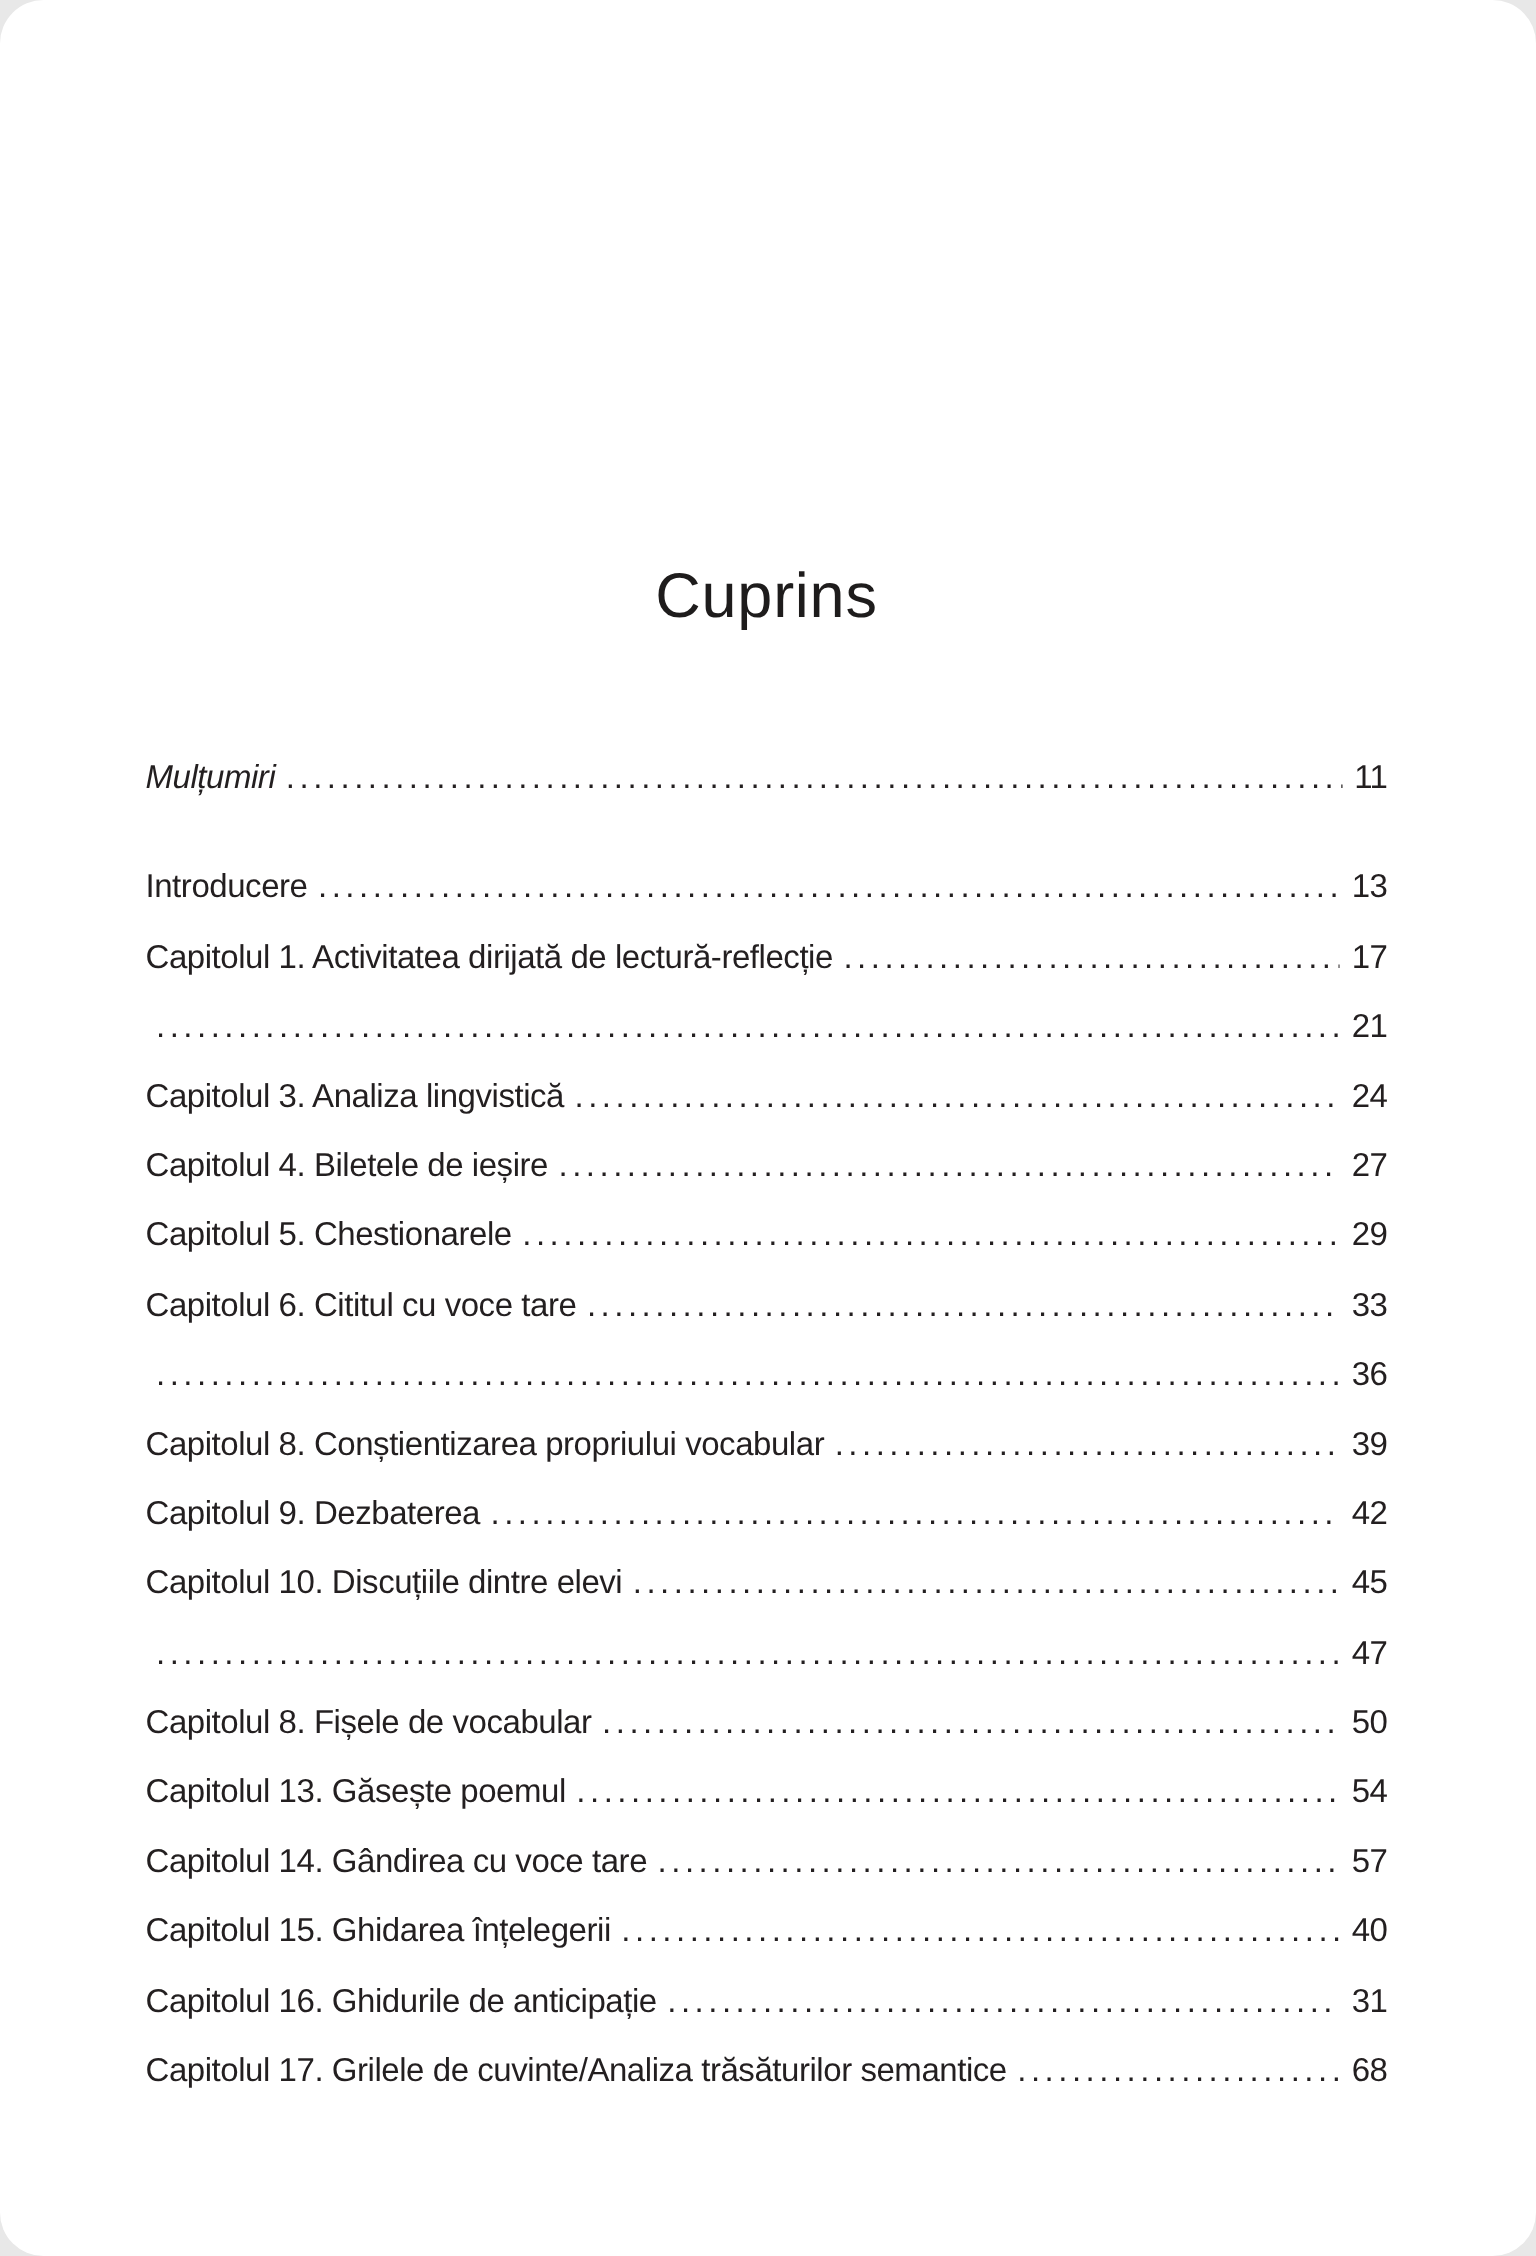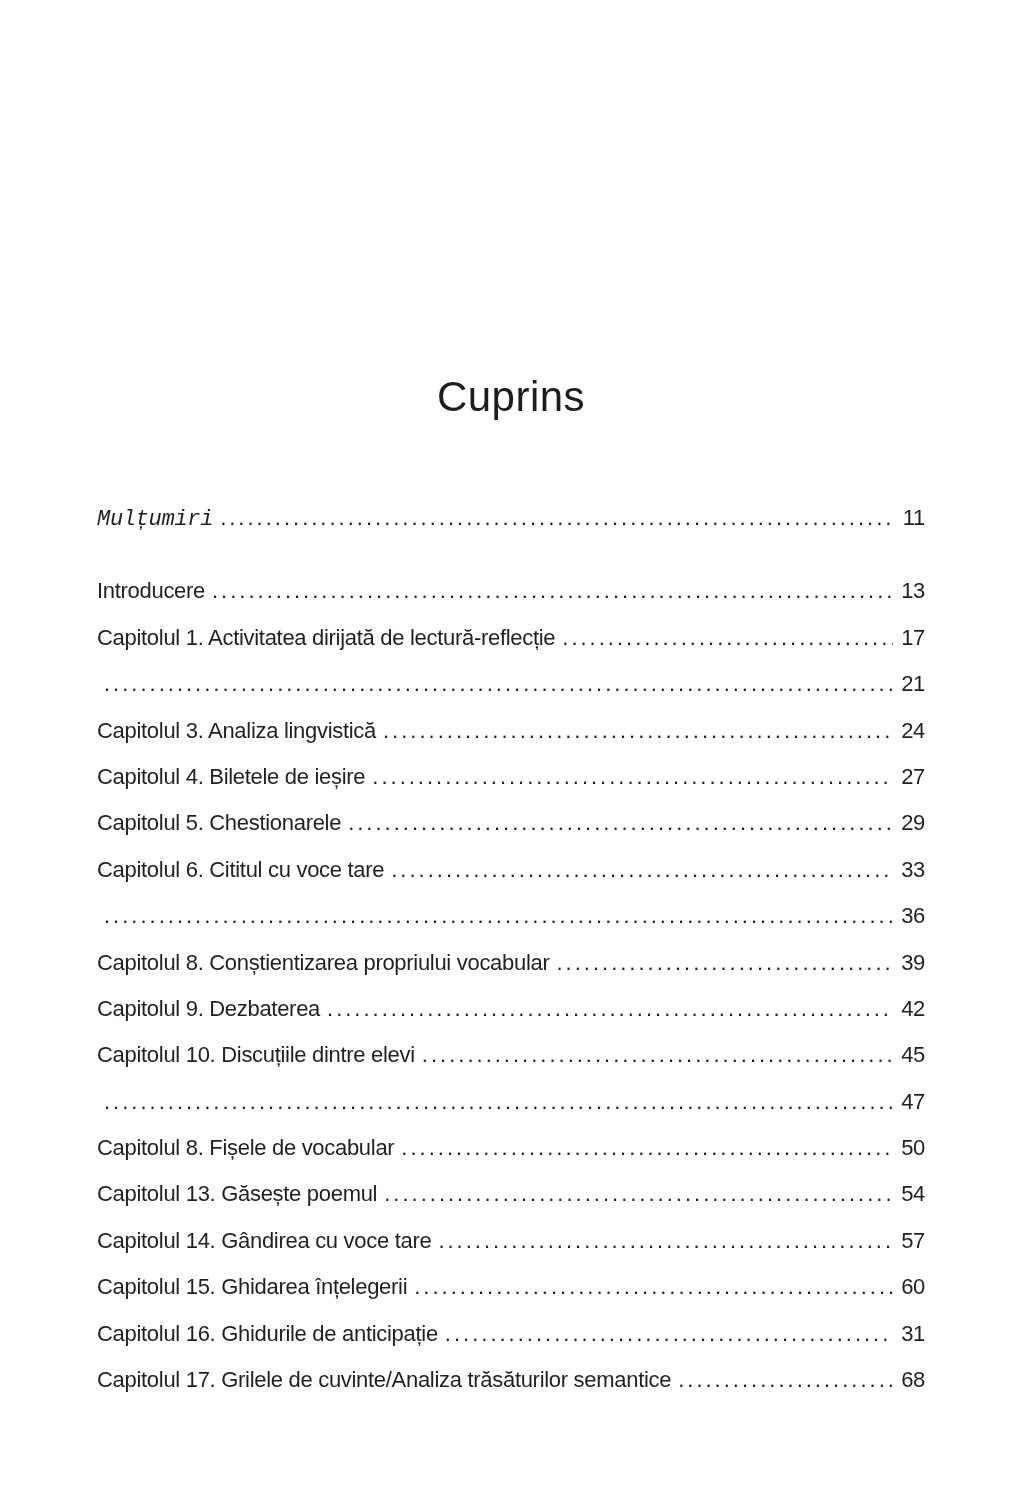--- a/index.html
+++ b/index.html
@@ -6,20 +6,21 @@
   html, body { background: #e8e8e8; }
   .page {
     position: relative;
     width: 1024px;
     height: 1504px;
     margin: 0 auto;
     background: #ffffff;
     color: #231f20;
     font-family: "Liberation Sans", sans-serif;
     overflow: hidden;
+    border-radius: 29px;
   }
   .content {
     padding-left: 97px;
     padding-right: 99px;
   }
   .doc-title {
     margin-top: 374px;
     font-size: 42px;
     line-height: 46px;
     font-weight: 400;
@@ -34,21 +35,21 @@
     display: flex;
     align-items: baseline;
     height: 46.4px;
     line-height: 46.4px;
     font-size: 22px;
     letter-spacing: -0.3px;
     white-space: nowrap;
   }
   .toc-row.front-matter { margin-bottom: 27px; }
   .toc-label { flex: 0 0 auto; }
-  .toc-label.italic { font-style: italic; font-family: Liberation Mono, monospace; }
+  .toc-label.italic { font-style: italic; }
   .toc-dots {
     flex: 1 1 auto;
     overflow: hidden;
     white-space: nowrap;
     letter-spacing: 3px;
     padding-left: 7px;
     min-width: 0;
   }
   .toc-page {
     flex: 0 0 auto;
@@ -156,21 +157,21 @@
 
       <div class="toc-row">
         <span class="toc-label">Capitolul 14. Gândirea cu voce tare</span>
         <span class="toc-dots" aria-hidden="true">........................................................................................................................................................................................................</span>
         <span class="toc-page">57</span>
       </div>
 
       <div class="toc-row">
         <span class="toc-label">Capitolul 15. Ghidarea înțelegerii</span>
         <span class="toc-dots" aria-hidden="true">........................................................................................................................................................................................................</span>
-        <span class="toc-page">60</span>
+        <span class="toc-page">40</span>
       </div>
 
       <div class="toc-row">
         <span class="toc-label">Capitolul 16. Ghidurile de anticipație</span>
         <span class="toc-dots" aria-hidden="true">........................................................................................................................................................................................................</span>
         <span class="toc-page">31</span>
       </div>
 
       <div class="toc-row">
         <span class="toc-label">Capitolul 17. Grilele de cuvinte/Analiza trăsăturilor semantice</span>

